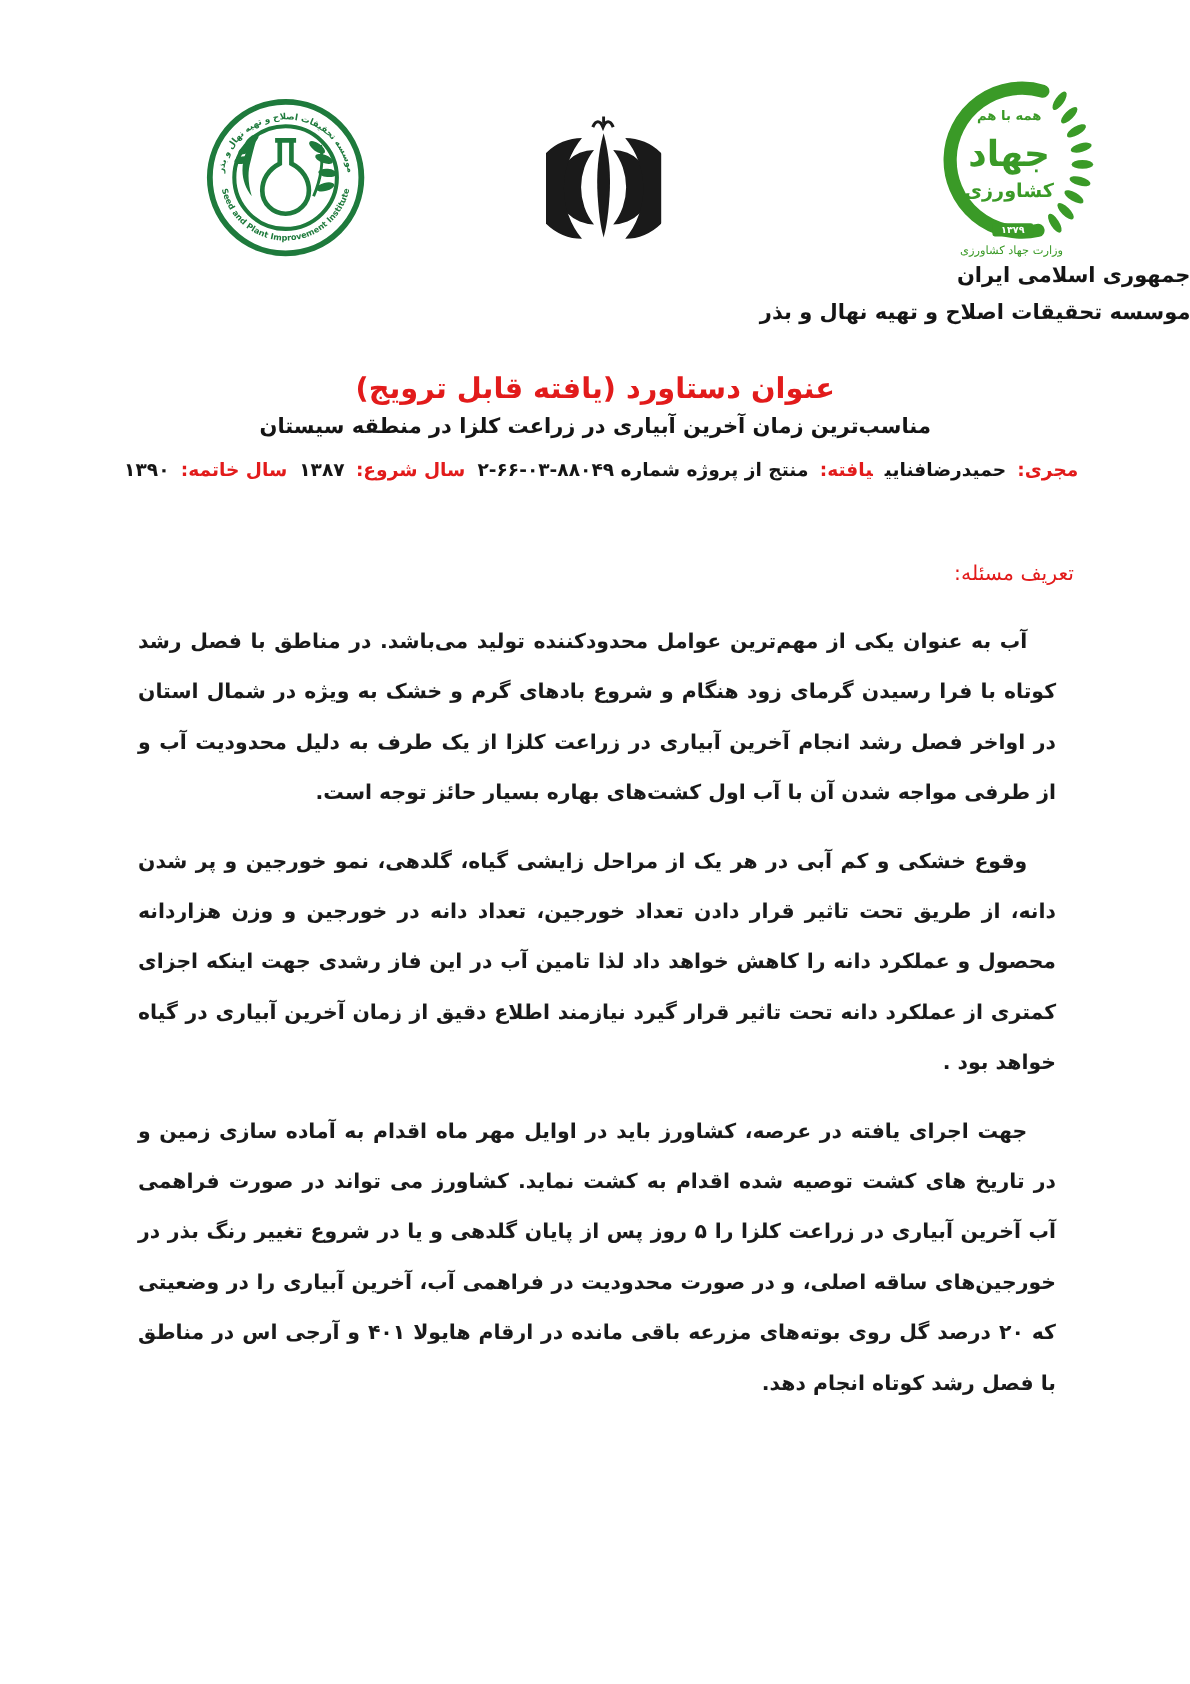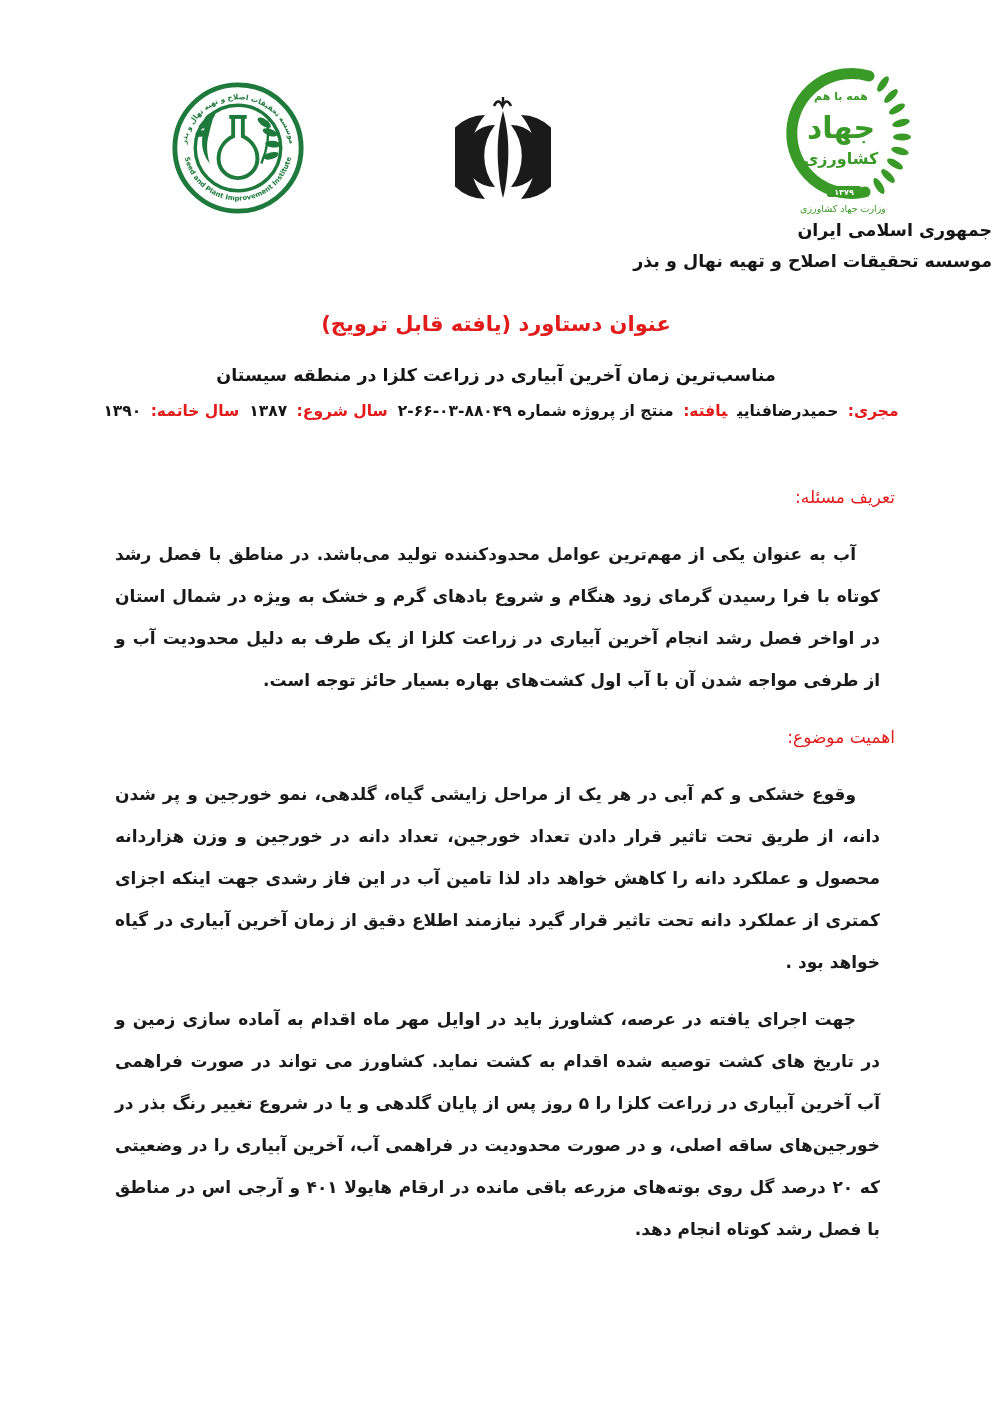--- a/index.html
+++ b/index.html
@@ -19,26 +19,26 @@
   .logo-right{position:absolute;left:765px;top:60px;width:160px;height:158px;}
   .logo-left svg,.logo-center svg,.logo-right svg{width:100%;height:100%;display:block;}
 
   
   .letterhead{
     font-weight:bold;font-size:17.5px;line-height:31px;
     margin:0;color:#151515;
   }
   
   .doc-title{
-    text-align:center;font-weight:bold;font-size:21px;line-height:30px;
+    text-align:center;font-weight:bold;font-size:24px;line-height:30px;
     margin:32px 0 0 0;color:#e21b1b;
   }
   .doc-subtitle{
     text-align:center;font-weight:bold;font-size:17.5px;line-height:30px;
-    margin:21px 0 0 0;color:#151515;
+    margin:2px 0 0 0;color:#151515;
   }
   .meta-line{
     text-align:center;font-weight:bold;font-size:15.5px;line-height:26px;
     margin:8px 0 0 0;color:#151515;white-space:nowrap;
   }
   .meta-line .lbl{color:#e21b1b;}
   .meta-line .val{color:#151515;margin-left:10px;margin-right:4px;}
 
   
   .body-text{
@@ -154,19 +154,18 @@
   <p class="doc-title">عنوان دستاورد (یافته قابل ترویج)</p>
   <p class="doc-subtitle">مناسب‌ترین زمان آخرین آبیاری در زراعت کلزا در منطقه سیستان</p>
 
   <p class="meta-line"><span class="lbl">مجری:</span> <span class="val">حمیدرضافنایی</span><span class="lbl">یافته:</span> <span class="val">منتج از پروژه شماره ۸۸۰۴۹-۰۳-۶۶-۲</span><span class="lbl">سال شروع:</span> <span class="val">۱۳۸۷</span><span class="lbl">سال خاتمه:</span> <span class="val">۱۳۹۰</span></p>
 
   <div class="body-text">
 
     <h3 class="sec-heading">تعریف مسئله:</h3>
     <p class="sec-para">آب به عنوان یکی از مهم‌ترین عوامل محدودکننده تولید می‌باشد. در مناطق با فصل رشد کوتاه با فرا رسیدن گرمای زود هنگام و شروع بادهای گرم و خشک به ویژه در شمال استان در اواخر فصل رشد انجام آخرین آبیاری در زراعت کلزا از یک طرف به دلیل محدودیت آب و از طرفی مواجه شدن آن با آب اول کشت‌های بهاره بسیار حائز توجه است.</p>
 
-    <h3 class="sec-heading">اهمیت موضوع:</h3>
     <p class="sec-para">وقوع خشکی و کم آبی در هر یک از مراحل زایشی گیاه، گلدهی، نمو خورجین و پر شدن دانه، از طریق تحت تاثیر قرار دادن تعداد خورجین، تعداد دانه در خورجین و وزن هزاردانه محصول و عملکرد دانه را کاهش خواهد داد لذا تامین آب در این فاز رشدی جهت اینکه اجزای کمتری از عملکرد دانه تحت تاثیر قرار گیرد نیازمند اطلاع دقیق از زمان آخرین آبیاری در گیاه خواهد بود .</p>
 
     <p class="sec-para">جهت اجرای یافته در عرصه، کشاورز باید در اوایل مهر ماه اقدام به آماده سازی زمین و در تاریخ های کشت توصیه شده اقدام به کشت نماید. کشاورز می تواند در صورت فراهمی آب آخرین آبیاری در زراعت کلزا را ۵ روز پس از پایان گلدهی و یا در شروع تغییر رنگ بذر در خورجین‌های ساقه اصلی، و در صورت محدودیت در فراهمی آب، آخرین آبیاری را در وضعیتی که ۲۰ درصد گل روی بوته‌های مزرعه باقی مانده در ارقام هایولا ۴۰۱ و آرجی اس در مناطق با فصل رشد کوتاه انجام دهد.</p>
 
   </div>
 </div>
 
 </body></html>

